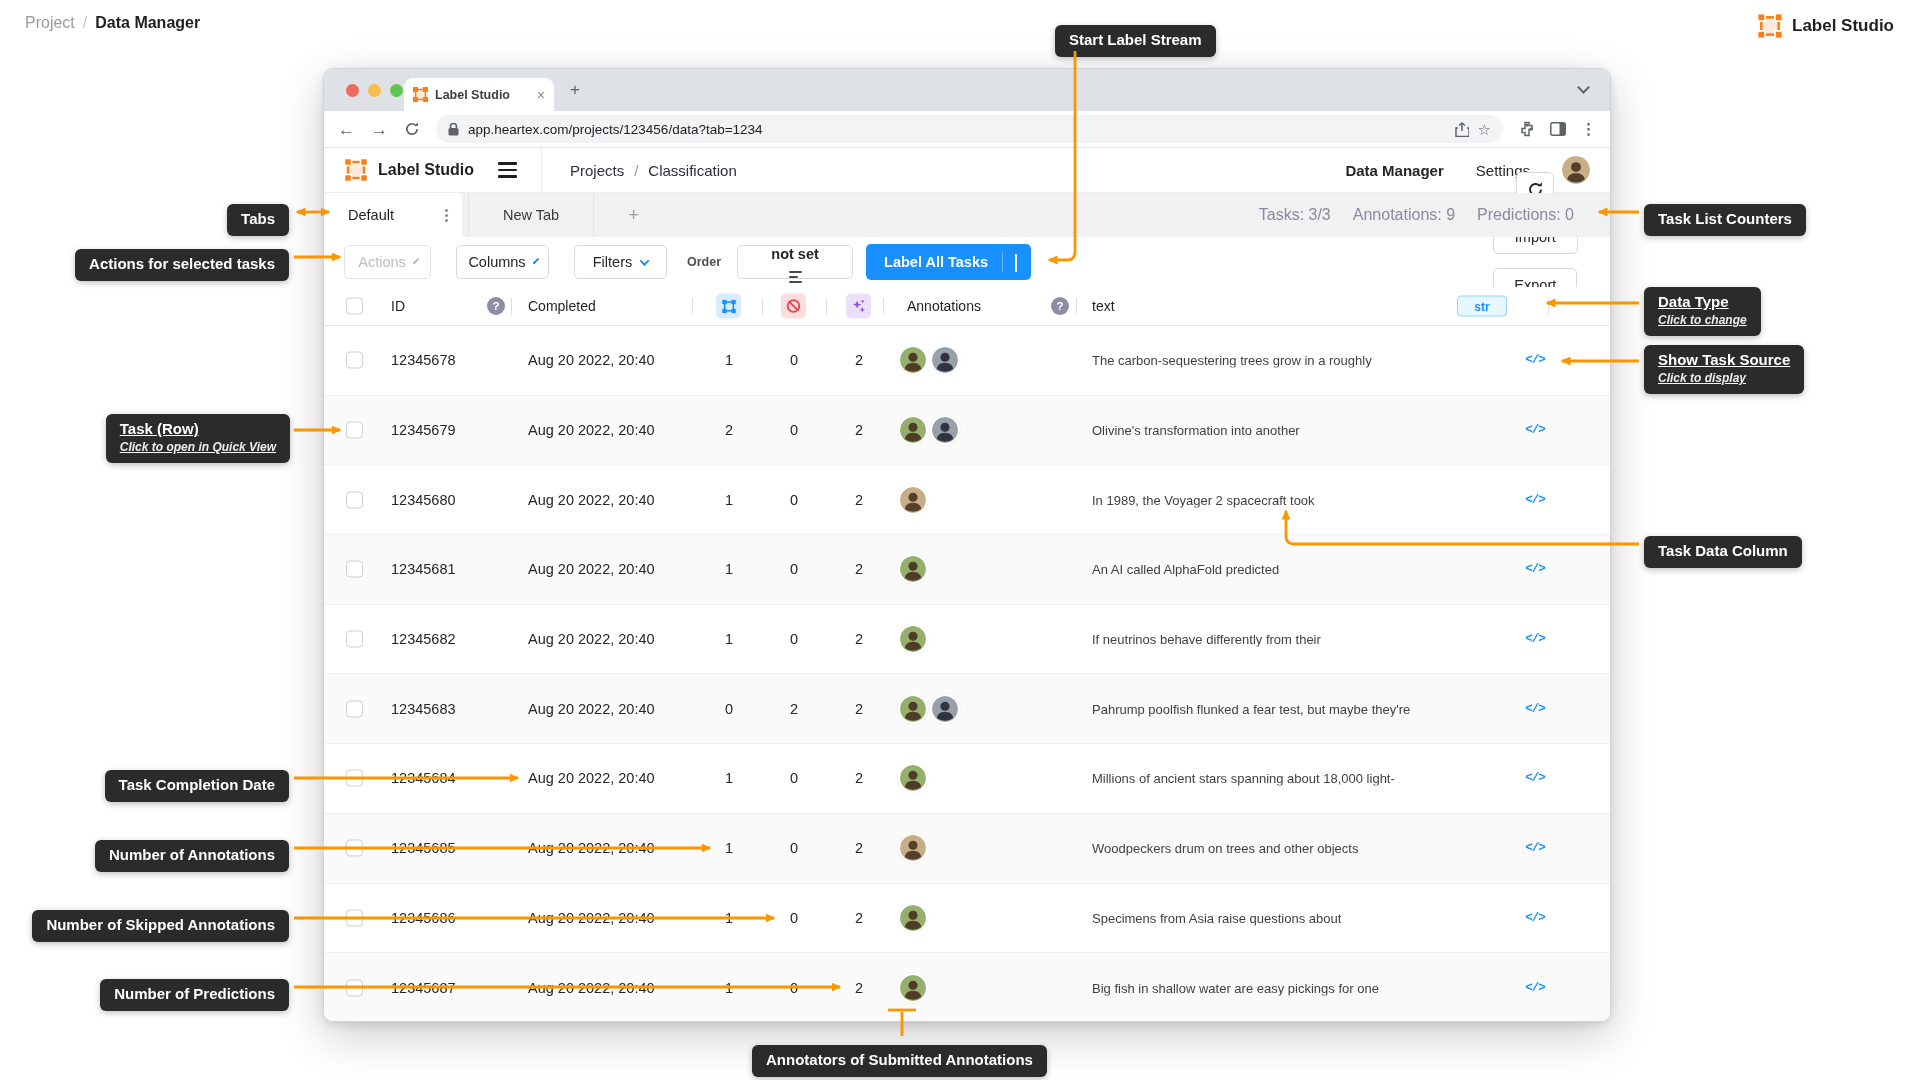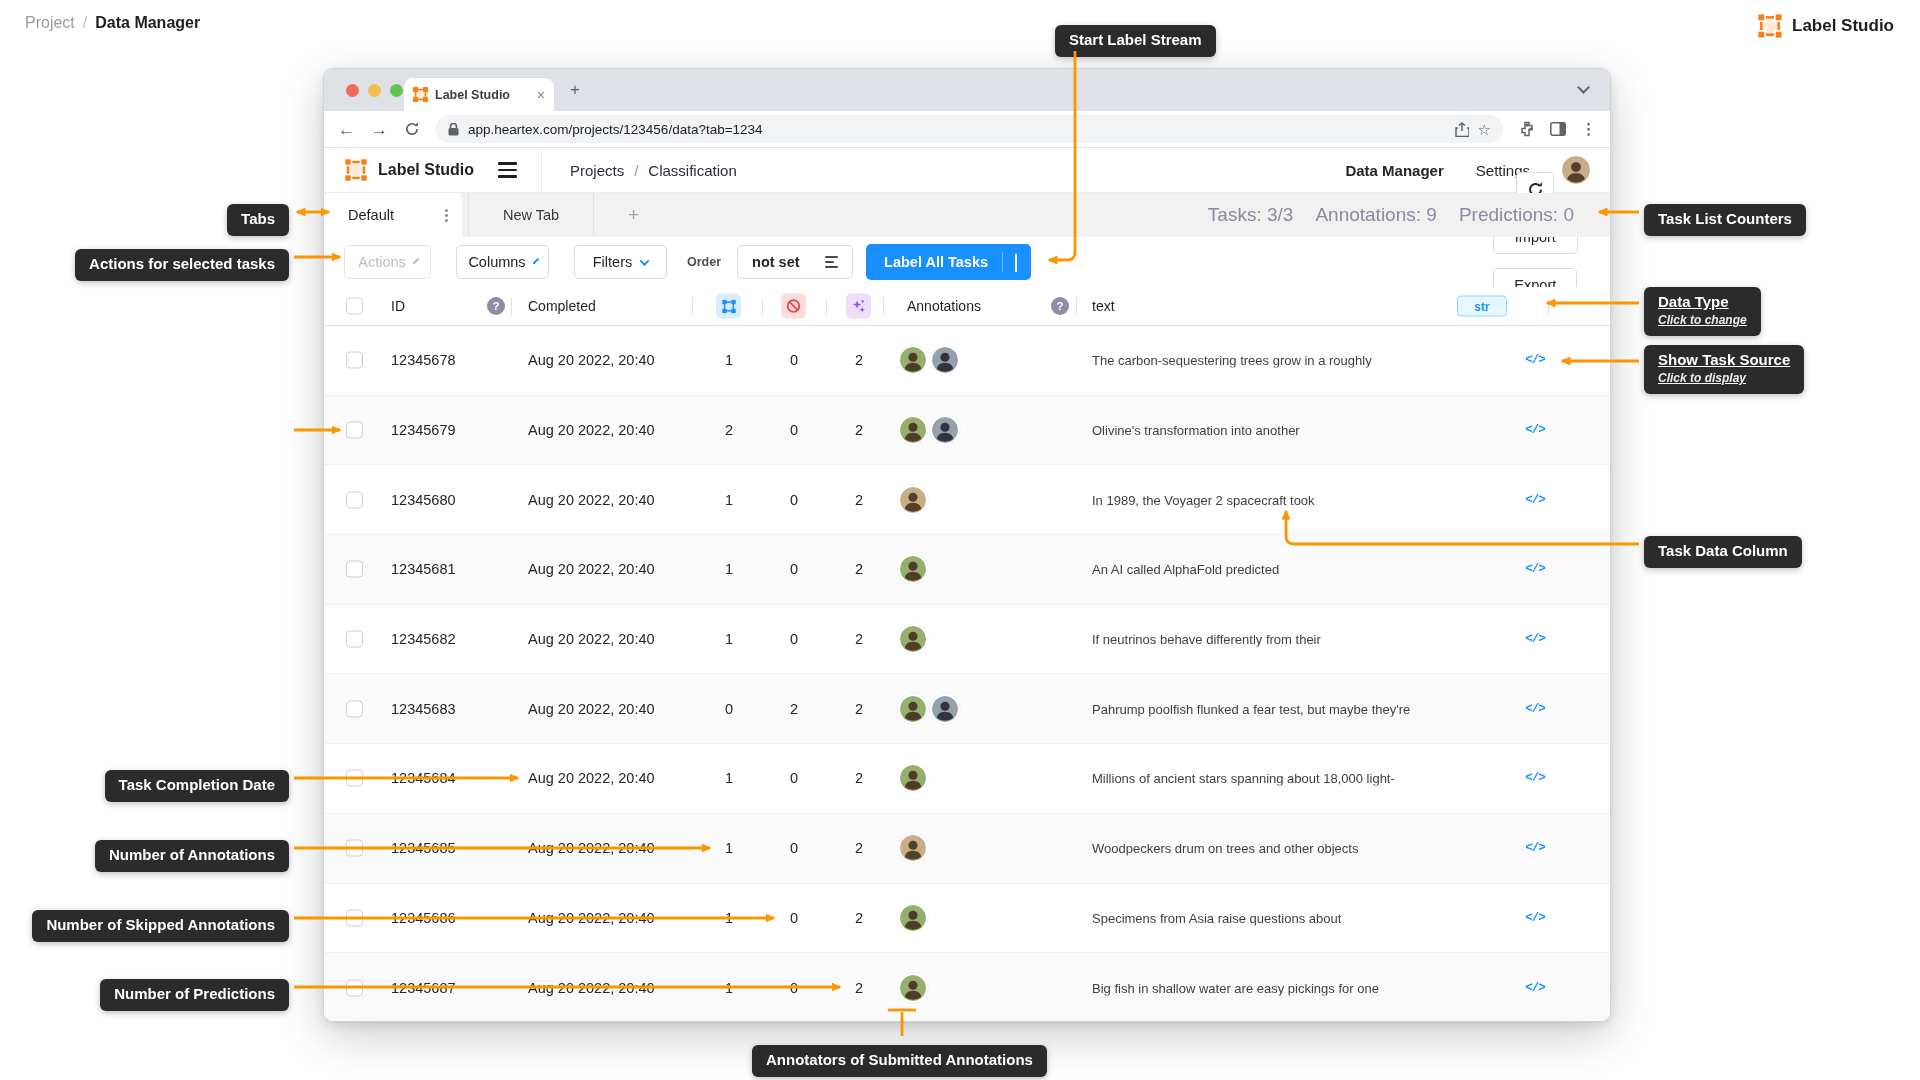--- a/index.html
+++ b/index.html
@@ -60,21 +60,21 @@
   
   .dmtabs{height:44px;background:#f1f1f2;display:flex;align-items:center;position:relative;flex:0 0 auto;}
   .dmtab-active{height:44px;width:138px;background:#fff;border-radius:5px 5px 0 0;display:flex;align-items:center;padding:0 14px 0 24px;}
   .dmtab-active .lbl{font-size:14.5px;color:#1f1f1f;flex:1;}
   .kebab{color:#8c8c8c;font-size:15px;letter-spacing:0;line-height:0.4;display:flex;flex-direction:column;gap:2px;}
   .kebab i{width:3px;height:3px;border-radius:50%;background:#8c8c8c;display:block;}
   .dmtab{height:44px;width:126px;display:flex;align-items:center;justify-content:center;
     border-left:1px solid #e2e2e4;border-right:1px solid #e2e2e4;margin-left:6px;font-size:14.5px;color:#38383a;}
   .dmtab-add{margin-left:34px;color:#a3a3a3;font-size:19px;font-weight:400;}
   .counters{position:absolute;right:36px;top:0;height:44px;display:flex;align-items:center;gap:22px;
-    font-size:19px;color:var(--counter);}
+    font-size:16px;color:var(--counter);}
 
   
   .toolbar{height:50px;background:#fff;display:flex;align-items:center;padding:0 19px 0 20px;flex:0 0 auto;}
   .btn{height:34px;border:1px solid #d9d9d9;border-radius:5px;background:#fff;display:inline-flex;
     align-items:center;justify-content:center;gap:9px;font-size:14.5px;color:#262626;padding:0 14px;}
   .chev{width:7px;height:7px;border-right:2px solid var(--blue);border-bottom:2px solid var(--blue);
     transform:rotate(45deg) translate(-1px,-1px);}
   .chev.gray{border-color:#b9b9b9;} .chev.white{border-color:#fff;}
   .btn.disabled{color:#bdbdbd;border-color:#e3e3e3;}
   .order-label{font-size:12.5px;font-weight:700;color:#4f4f4f;margin:0 16px 0 20px;}
@@ -286,21 +286,21 @@
       </span>
       <span class="btn" style="width:93px;margin-left:25px;">
         <span>Columns</span>
           <span class="chev"></span>
       </span>
       <span class="btn" style="width:93px;margin-left:25px;">
         <span>Filters</span>
           <span class="chev"></span>
       </span>
       <span class="order-label">Order</span>
-      <span class="btn" style="width:116px;justify-content:space-between;">
+      <span class="btn" style="width:116px;justify-content:space-between;flex-direction:column;">
         <span style="font-weight:700;">not set</span>
         <span class="sort-ic">
             <i></i>
             <i></i>
             <i></i>
           </span>
       </span>
       <span class="btn-primary">
         <span>Label All Tasks</span>
         <span class="split"></span>
@@ -562,20 +562,24 @@
   </div>
 
   <div class="callout" style="left:1055px;top:17px;">
     <div class="c-title">Start Label Stream</div>
   </div>
   <div class="callout" style="right:1631px;top:196px;">
     <div class="c-title">Tabs</div>
   </div>
   <div class="callout" style="right:1631px;top:241px;">
     <div class="c-title">Actions for selected tasks</div>
+  </div>
+  <div class="callout two" style="right:1630px;top:406px;">
+    <div class="c-title">Task (Row)</div>
+    <div class="c-sub">Click to open in Quick View</div>
   </div>
   <div class="callout" style="right:1631px;top:762px;">
     <div class="c-title">Task Completion Date</div>
   </div>
   <div class="callout" style="right:1631px;top:832px;">
     <div class="c-title">Number of Annotations</div>
   </div>
   <div class="callout" style="right:1631px;top:902px;">
     <div class="c-title">Number of Skipped Annotations</div>
   </div>

